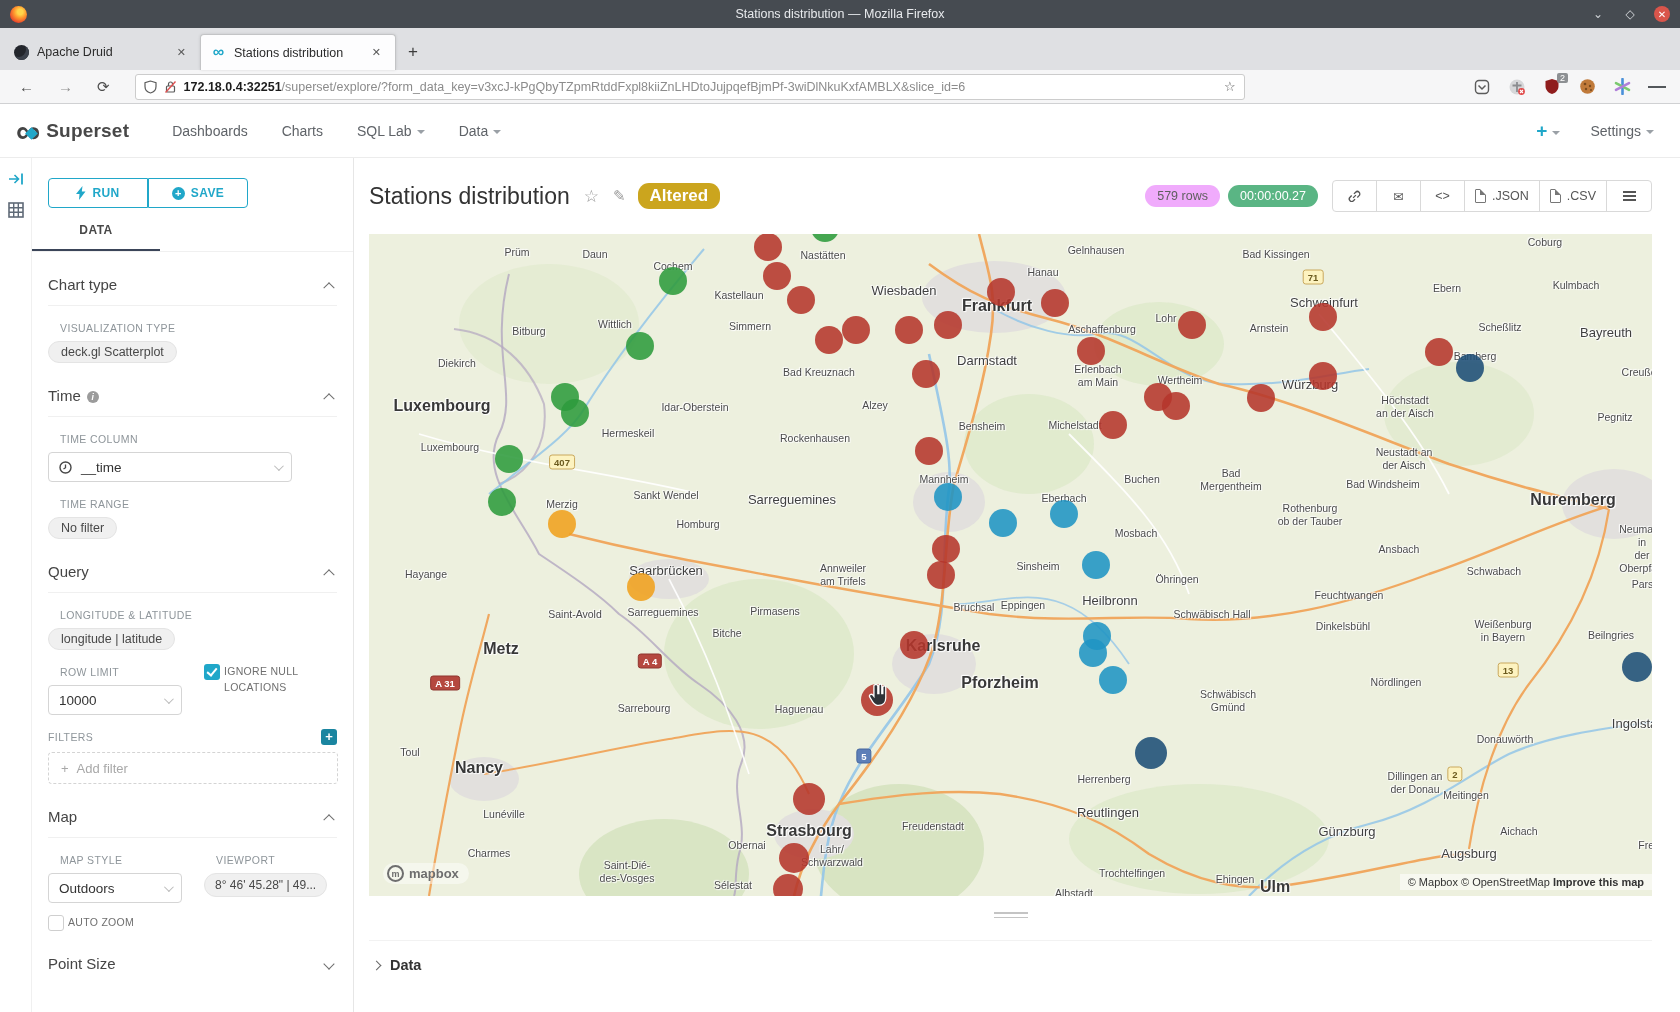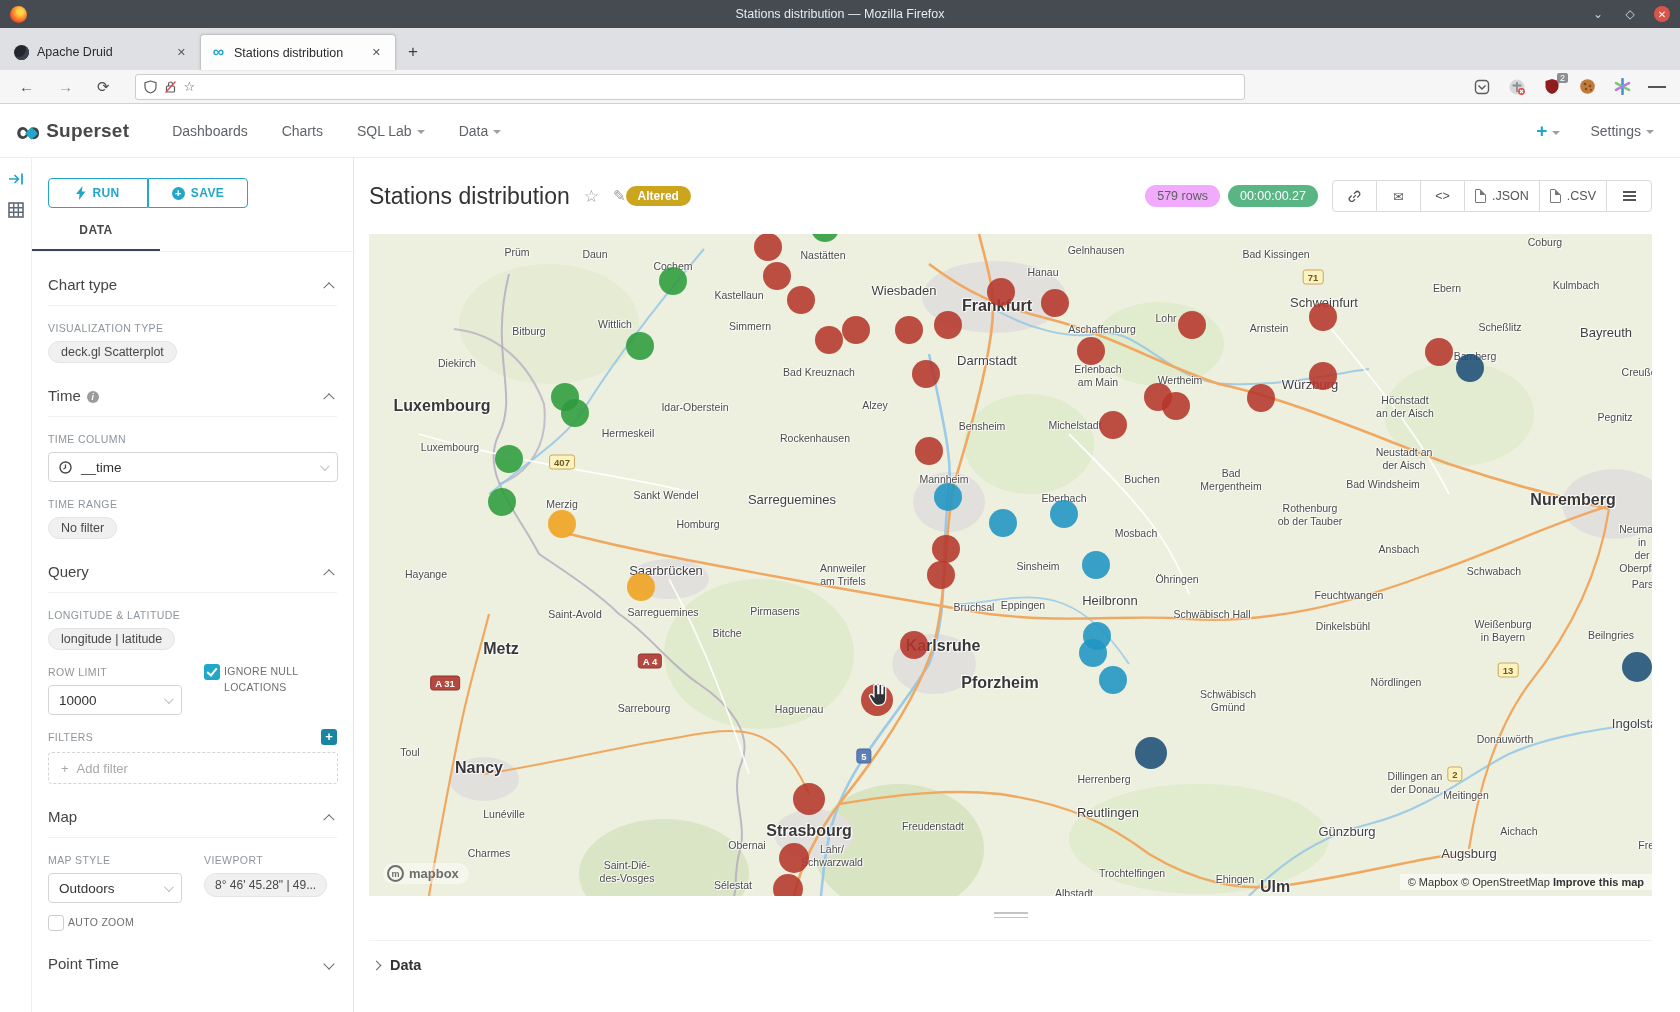--- a/index.html
+++ b/index.html
@@ -69,24 +69,24 @@
   .save-ic { width:13px; height:13px; border-radius:50%; background:#20a7c9; color:#fff; font-size:11px; line-height:13px; text-align:center; font-weight:700; }
   .tabs-row { margin:12px -16px 0; border-bottom:1px solid #f0f0f0; }
   .ptab { display:inline-block; width:128px; text-align:center; font-size:12px; font-weight:700; letter-spacing:.5px;
     color:#484848; padding-bottom:12px; border-bottom:2px solid #3b4559; }
   .section { padding-top:24px; }
   .sec-head { display:flex; align-items:center; justify-content:space-between; font-size:15px; color:#454545;
     padding-bottom:12px; border-bottom:1px solid #f0f0f0; }
   .chev { width:8px; height:8px; border-right:1.6px solid #6e6e6e; border-bottom:1.6px solid #6e6e6e; margin-right:4px; }
   .chev.up { transform:rotate(-135deg) translate(-2px,-2px); }
   .chev.down { transform:rotate(45deg); }
-  .ctl-label { font-size:10.5px; letter-spacing:.4px; color:#8e959a; margin:16px 0 7px; }
+  .ctl-label { font-size:10.5px; letter-spacing:.4px; color:#8e959a; margin:16px 12px 7px; }
   .pill { display:inline-block; background:#f0f0f0; border:1px solid #e4e4e4; border-radius:12px;
     padding:3px 12px; font-size:12.5px; color:#484848; }
-  .select { width:290px; height:30px; border:1px solid #d5d5d5; border-radius:4px; background:#fff;
+  .select { width:244px; height:30px; border:1px solid #d5d5d5; border-radius:4px; background:#fff;
     display:flex; align-items:center; padding:0 10px; gap:9px; font-size:13.5px; color:#333; }
   .select .sel-chev { margin-left:auto; width:7px; height:7px; border-right:1.4px solid #bbb; border-bottom:1.4px solid #bbb; transform:rotate(45deg) translateY(-2px); }
   .select.half { width:134px; }
   .info-dot { display:inline-block; width:12px; height:12px; border-radius:50%; background:#9b9b9b; color:#fff;
     font-size:8.5px; line-height:12px; text-align:center; font-style:italic; font-weight:700; margin-left:6px; vertical-align:1px; }
   .two-col { display:flex; }
   .cb-row { display:flex; gap:4px; font-size:10.5px; letter-spacing:.3px; color:#6f6f6f; line-height:1.5; }
   .cbox { width:16px; height:16px; border-radius:3px; flex:none; }
   .cbox.checked { background:#20a7c9; position:relative; }
   .cbox.checked::after { content:""; position:absolute; left:5px; top:2px; width:4px; height:8px;
@@ -96,21 +96,21 @@
   .plus-sq { width:16px; height:16px; background:#1a85a0; border-radius:3px; color:#fff; font-size:13px;
     line-height:15px; text-align:center; font-weight:700; }
   .add-filter { margin-top:7px; width:290px; height:32px; border:1.5px dashed #d4d4d4; border-radius:4px;
     display:flex; align-items:center; padding:0 12px; gap:8px; color:#a8a8a8; font-size:13px; }
   .viewport-pill { font-size:12px; padding:4px 10px; border-radius:14px; }
 
   
   .chart-header { height:76px; display:flex; align-items:center; }
   .chart-title { font-size:23px; color:#333; }
   .hdr-ic { margin-left:14px; color:#9a9a9a; font-size:17px; }
-  .altered { margin-left:0; background:#cba51e; color:#fff; font-size:12px; font-weight:600;
+  .altered { margin-left:12px; background:#cba51e; color:#fff; font-size:17px; font-weight:600;
     padding:3px 12px; border-radius:11px; }
   .hdr-right { margin-left:auto; display:flex; align-items:center; gap:8px; }
   .rows-pill { background:#f0abfc; color:#5f5f5f; font-size:12.5px; padding:4px 12px; border-radius:12px; }
   .timer-pill { background:#5ab584; color:#fff; font-size:12.5px; padding:4px 12px; border-radius:12px; }
   .btn-group { display:flex; border:1px solid #d9d9d9; border-radius:4px; margin-left:6px; }
   .tbtn { height:30px; min-width:44px; padding:0 10px; display:flex; align-items:center; justify-content:center;
     gap:6px; border-right:1px solid #d9d9d9; color:#555; font-size:12.5px; }
   .tbtn:last-child { border-right:none; }
   .doc-ic { width:11px; height:14px; border:1.3px solid #777; border-radius:1px; position:relative; }
   .doc-ic::before { content:""; position:absolute; right:-1px; top:-1px; border:3px solid #fff; border-left-color:#777; border-bottom-color:#777; }
@@ -184,20 +184,21 @@
   <span class="nav-arrow">⟳</span>
   <div class="url-field">
     <svg width="13" height="14" viewBox="0 0 13 14">
         <path d="M6.5 1 1 2.6v4c0 3.4 2.4 5.7 5.5 6.4 3.1-.7 5.5-3 5.5-6.4v-4z" fill="none" stroke="#5b5b5b" stroke-width="1.2"></path>
       </svg>
     <svg width="13" height="14" viewBox="0 0 13 14">
         <rect x="2.5" y="6" width="8" height="6" rx="1" fill="none" stroke="#5b5b5b" stroke-width="1.2"></rect>
         <path d="M4.5 6V4a2 2 0 0 1 4 0v2" fill="none" stroke="#5b5b5b" stroke-width="1.2"></path>
         <line x1="1.5" y1="12.5" x2="11.5" y2="1.5" stroke="#e05252" stroke-width="1.4"></line>
       </svg>
+    <span class="url-text"><b>172.18.0.4:32251</b><span>/superset/explore/?form_data_key=v3xcJ-kPgQbyTZpmRtddFxpl8kiiZnLHDtoJujpqefBjmPf-3wiDlNkuKxfAMBLX&amp;slice_id=6</span></span>
     <span class="url-star">☆</span>
   </div>
   <div class="ff-icons">
     <div class="ffi">
         <svg width="16" height="16" viewBox="0 0 16 16">
           <rect x="1.5" y="1.5" width="13" height="13" rx="3.5" fill="none" stroke="#5b5b5b" stroke-width="1.4"></rect>
           <path d="M4.5 6.5 8 10l3.5-3.5" fill="none" stroke="#5b5b5b" stroke-width="1.5"></path>
         </svg>
       </div>
     <div class="ffi">
@@ -358,21 +359,21 @@
         </div>
         <div>
           <div class="ctl-label">VIEWPORT</div>
           <span class="pill viewport-pill">8° 46' 45.28" | 49...</span>
         </div>
       </div>
     </div>
 
     <div class="section">
       <div class="sec-head" style="border-bottom:none">
-        <span>Point Time</span>
+        <span>Point Size</span>
           <span class="chev down"></span>
       </div>
     </div>
   </div>
 
   <div class="main">
     <div class="chart-header">
       <span class="chart-title">Stations distribution</span>
       <span class="hdr-ic">☆</span>
       <span class="hdr-ic" style="font-size:15px">✎</span>

